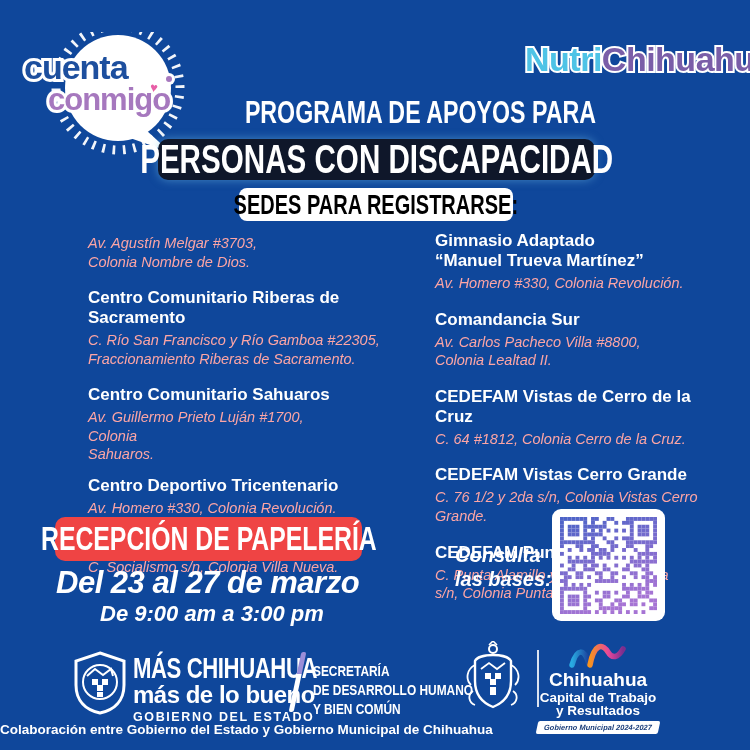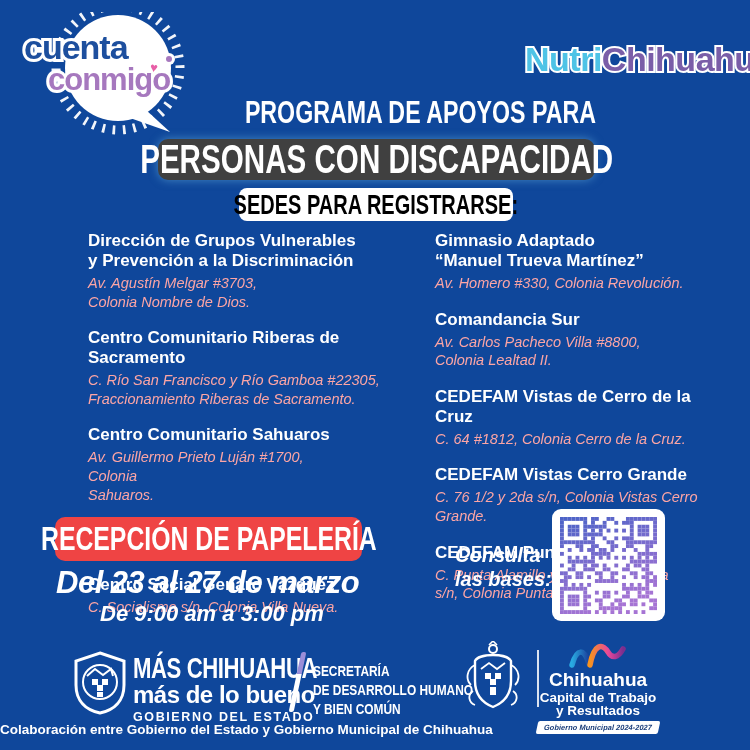--- a/index.html
+++ b/index.html
@@ -3,41 +3,41 @@
 <meta charset="utf-8">
 <style>
   * { margin:0; padding:0; box-sizing:border-box; }
   html,body { background:#0F479B; }
   body { font-family:"Liberation Sans", sans-serif; }
   .poster {
     position:relative; width:750px; height:750px;
     background:#0F479B; overflow:hidden; color:#fff;
   }
   
-  .logo-cuenta { position:absolute; left:18px; top:12px; width:192px; height:128px; }
+  .logo-cuenta { position:absolute; left:18px; top:32px; width:192px; height:128px; }
   .logo-cuenta svg { position:absolute; left:0; top:0; }
   .lc-word { position:absolute; font-weight:800; letter-spacing:-1px;
     -webkit-text-stroke:6px #fff; paint-order:stroke fill; white-space:nowrap; }
   .lc-cuenta { left:6px; top:16px; font-size:34px; color:#1D4F9E; }
   .lc-conmigo { left:30px; top:50px; font-size:31px; color:#A678BE; }
   .lc-dot { position:absolute; left:148px; top:44px; width:6px; height:6px;
     border-radius:50%; background:#A678BE; box-shadow:0 0 0 3px #fff; }
   .lc-heart { position:absolute; left:132px; top:48px; font-size:13px; color:#E85FA7;
     -webkit-text-stroke:2px #fff; paint-order:stroke fill; transform:rotate(8deg); }
   
   .logo-nutri { position:absolute; left:525px; top:40px; display:flex; align-items:center; gap:4px; }
   .ln-text { font-size:34px; font-weight:800; letter-spacing:-0.5px;
     -webkit-text-stroke:4px #fff; paint-order:stroke fill; white-space:nowrap; }
   .ln-nutri { color:#4EC3E6; } .ln-chi { color:#7A5EA8; }
   
   .cond { display:inline-block; transform:scale(0.8,1.1); white-space:nowrap; font-weight:700; }
   .title1 { position:absolute; left:168px; top:88px; width:505px; height:48px;
     display:flex; align-items:center; justify-content:center; font-size:29px; color:#fff; }
   .title2-pill { position:absolute; left:158px; top:139px; width:437px; height:41px;
-    background:#404040; border-radius:10px; display:flex; align-items:center; justify-content:center;
+    background:#0f172a; border-radius:10px; display:flex; align-items:center; justify-content:center;
     font-size:37px; color:#fff; box-shadow:0 0 10px rgba(120,200,235,.5); }
   .sedes-pill { position:absolute; left:239px; top:188px; width:274px; height:33px;
     background:#fff; border-radius:8px; display:flex; align-items:center; justify-content:center;
     font-size:25px; color:#000000; }
   
   .venues-left  { position:absolute; left:88px;  top:231px; width:330px; }
   .venues-right { position:absolute; left:435px; top:231px; width:295px; }
   .venue { margin-bottom:17px; }
   .venue-name { font-size:17px; font-weight:700; line-height:1.18; white-space:pre-line; }
   .venue-address { font-size:14.5px; font-style:italic; font-weight:500; line-height:1.28;
@@ -111,22 +111,20 @@
   </div>
   <div class="title2-pill">
     <span class="cond">PERSONAS CON DISCAPACIDAD</span>
   </div>
   <div class="sedes-pill">
     <span class="cond">SEDES PARA REGISTRARSE:</span>
   </div>
 
   <div class="venues-left">
     <div class="venue">
-      <div class="venue-name">Dirección de Grupos Vulnerables
-y Prevención a la Discriminación</div>
       <div class="venue-address">Av. Agustín Melgar #3703,
 Colonia Nombre de Dios.</div>
     </div>
     <div class="venue">
       <div class="venue-name">Centro Comunitario Riberas de
 Sacramento</div>
       <div class="venue-address">C. Río San Francisco y Río Gamboa #22305,
 Fraccionamiento Riberas de Sacramento.</div>
     </div>
     <div class="venue" style="margin-bottom:12px;">

